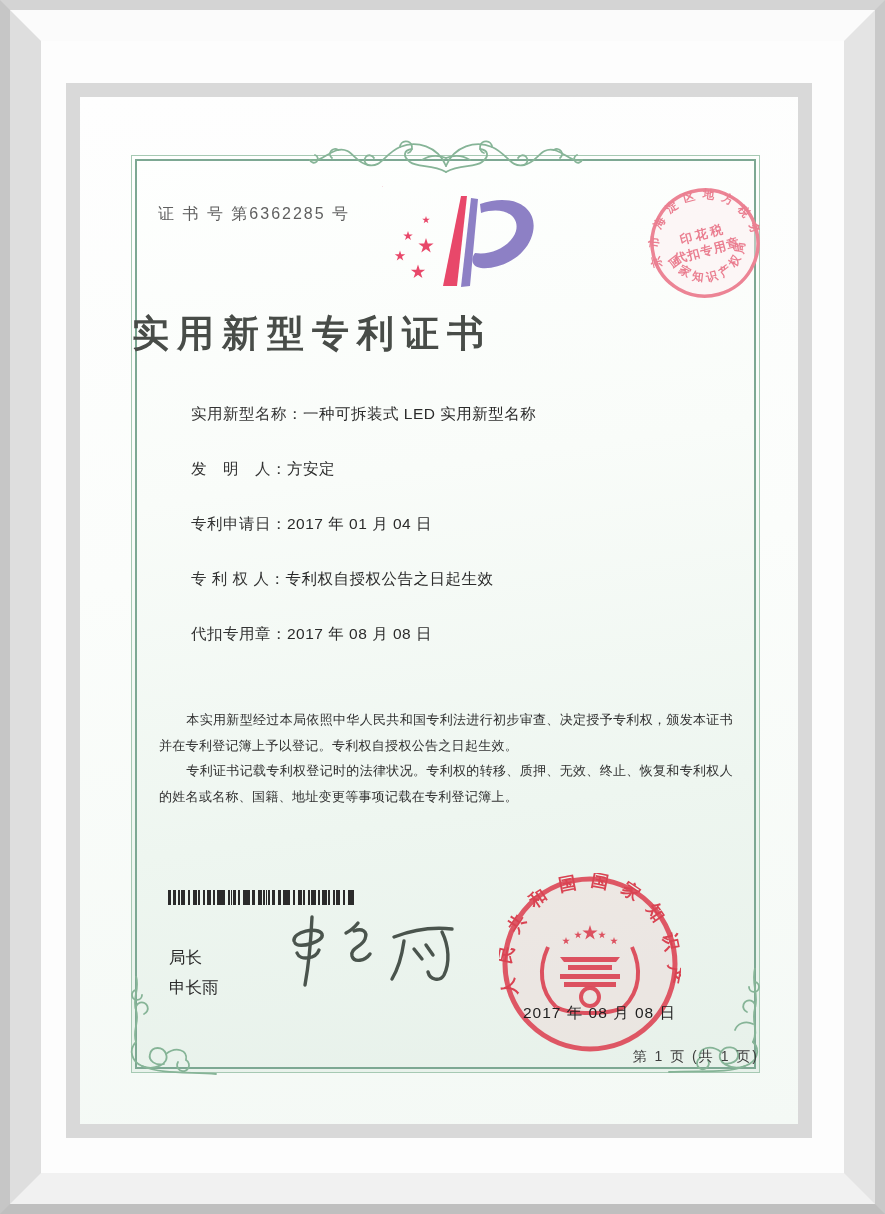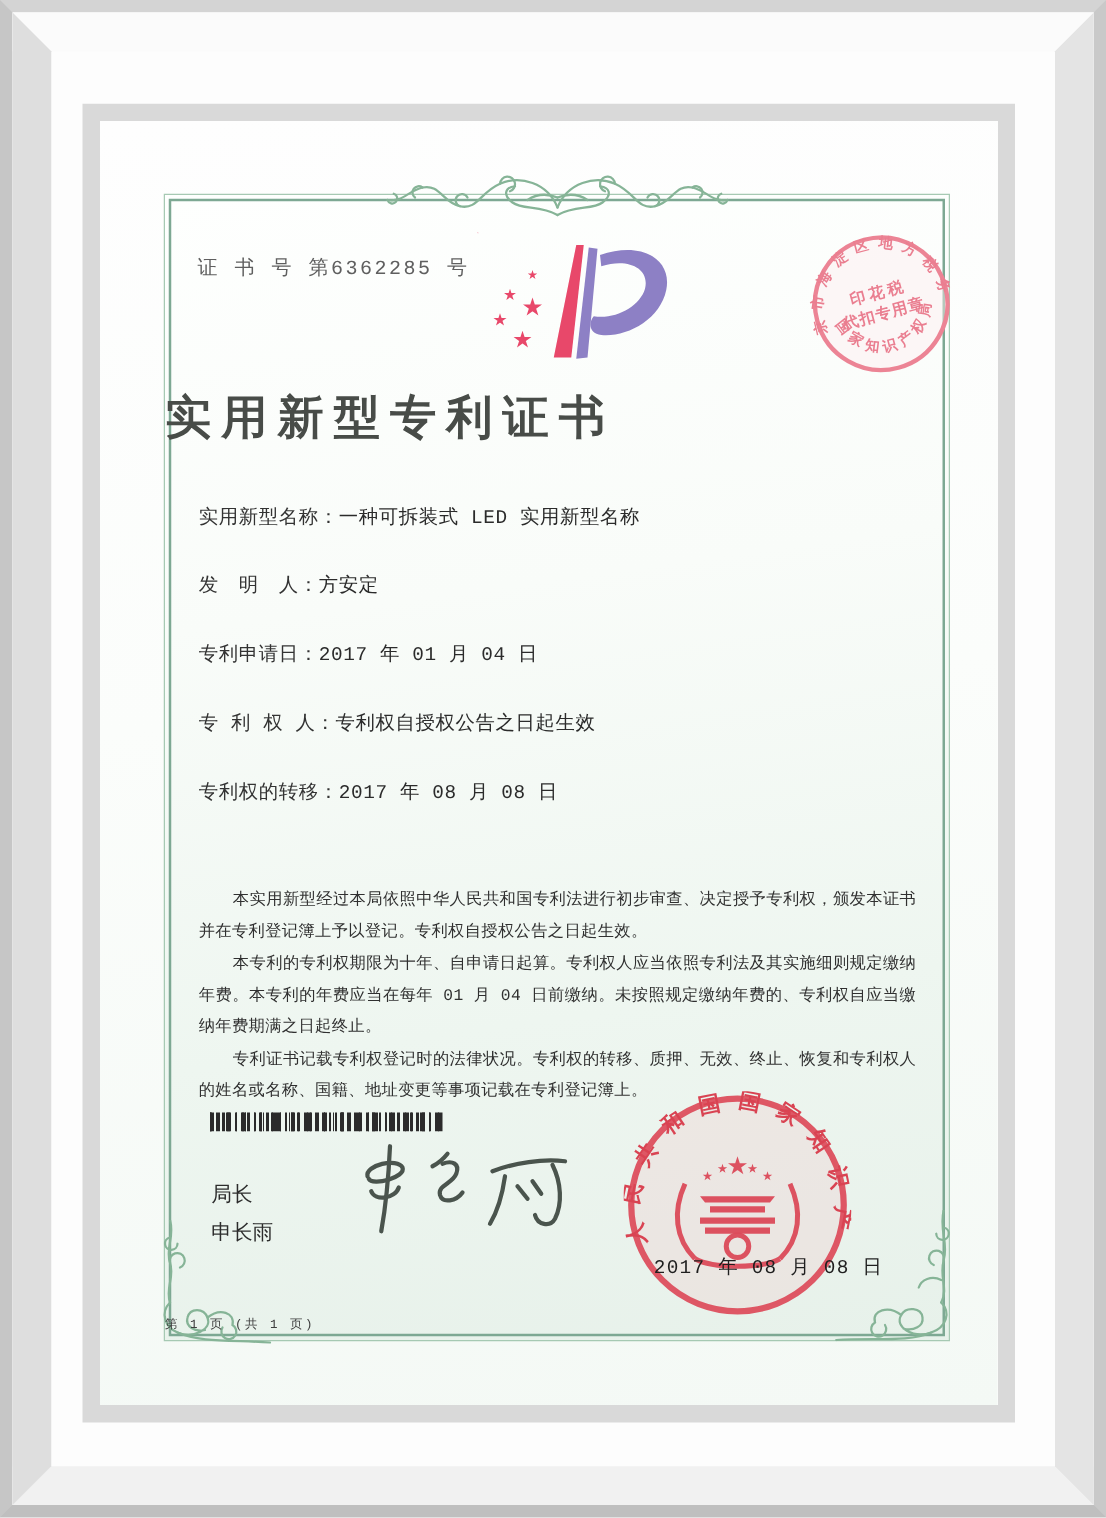--- a/index.html
+++ b/index.html
@@ -1,17 +1,17 @@
 <!DOCTYPE html>
 <html><head>
 <meta charset="utf-8">
 <style>
   html,body{margin:0;padding:0;background:#ddd;}
   .scene{position:relative;width:885px;height:1214px;background:#e9e9e9;overflow:hidden;
-         font-family:Liberation Mono, monospace;}
+         font-family:Liberation Sans, sans-serif;}
   
   .frame-outer{position:absolute;inset:0;border:10px solid;
                border-color:#d4d4d4 #c9c9c9 #bfbfbf #c6c6c6;box-sizing:border-box;}
   .frame-bevel{position:absolute;inset:10px;border:31px solid;
                border-color:#fbfbfb #e4e4e4 #f1f1f1 #dedede;background:#fdfdfd;box-sizing:border-box;}
   
   .paper{position:absolute;left:80px;top:97px;width:718px;height:1027px;
          background:linear-gradient(175deg,#fefefe 0%,#fbfdfb 45%,#f4f9f5 100%);
          box-shadow:0 0 0 14px #d9d9d9;}
   
@@ -23,36 +23,36 @@
   .orn-top{top:-22px;left:50%;transform:translateX(-50%);}
   .orn-bl{left:-6px;bottom:-8px;}
   .orn-br{right:-6px;bottom:-8px;}
   .cert-number{position:absolute;left:26px;top:48px;font-size:16px;letter-spacing:2px;color:#5f5f5f;}
   .logo{position:absolute;left:250px;top:30px;width:180px;height:118px;}
   .cert-title{position:absolute;top:153px;left:0;width:100%;
               font-size:37px;font-weight:700;letter-spacing:8px;color:#484c48;}
   .fields{position:absolute;left:27px;top:247px;display:flex;flex-direction:column;gap:33px;
           font-size:15.5px;line-height:22px;color:#333;}
   .field-row{white-space:nowrap;letter-spacing:0.5px;}
-  .flabel{color:#333;}
+  .flabel{color:#333;margin-left:32px;}
   .fvalue{color:#2b2b2b;}
   .paras{position:absolute;left:27px;top:551px;width:574px;font-size:13px;line-height:25.5px;
          color:#303030;text-align:justify;}
   .paras p{margin:0;text-indent:2.1em;letter-spacing:0.3px;}
   .barcode{position:absolute;left:36px;top:734px;width:186px;height:15px;
      background:
        repeating-linear-gradient(90deg,#2b2b2b 0 2px,rgba(0,0,0,0) 2px 5px),
        repeating-linear-gradient(90deg,#2b2b2b 0 1px,rgba(0,0,0,0) 1px 7px),
        repeating-linear-gradient(90deg,#2b2b2b 0 3px,rgba(0,0,0,0) 3px 13px);}
   .signer{position:absolute;left:37px;top:786px;font-size:16.5px;color:#2c2c2c;line-height:30px;}
   .signature{position:absolute;left:140px;top:745px;width:210px;height:105px;}
   .seal{position:absolute;left:367px;top:717px;width:182px;height:182px;}
   .issue-date{position:absolute;left:391px;top:847px;font-size:15.5px;letter-spacing:1px;color:#1f1f1f;z-index:3;}
-  .page-footer{position:absolute;bottom:6px;left:0;width:100%;text-align:left;
-               font-size:10px;color:#3e3e3e;letter-spacing:2px;}
+  .page-footer{position:absolute;bottom:6px;left:0;width:100%;text-align:right;
+               font-size:14px;color:#3e3e3e;letter-spacing:2px;}
   .tax-stamp{position:absolute;left:512px;top:26px;width:122px;height:122px;transform:rotate(-15deg);z-index:2;}
 </style>
 </head>
 <body>
 
 <div class="scene">
   <div class="frame-outer"></div>
   <div class="frame-bevel"></div>
 
   <div class="paper">
@@ -112,26 +112,25 @@
         </g>
       </svg>
 
       <div class="cert-title">实用新型专利证书</div>
 
       <div class="fields">
         <div class="field-row"><span class="flabel">实用新型名称：</span><span class="fvalue">一种可拆装式 LED 实用新型名称</span></div>
         <div class="field-row"><span class="flabel">发　明　人：</span><span class="fvalue">方安定</span></div>
         <div class="field-row"><span class="flabel">专利申请日：</span><span class="fvalue">2017 年 01 月 04 日</span></div>
         <div class="field-row"><span class="flabel">专 利 权 人：</span><span class="fvalue">专利权自授权公告之日起生效</span></div>
-        <div class="field-row"><span class="flabel">专利权的转移：</span><span class="fvalue">2017 年 08 月 08 日</span></div>
+        <div class="field-row"><span class="flabel">代扣专用章：</span><span class="fvalue">2017 年 08 月 08 日</span></div>
       </div>
 
       <div class="paras">
         <p>本实用新型经过本局依照中华人民共和国专利法进行初步审查、决定授予专利权，颁发本证书并在专利登记簿上予以登记。专利权自授权公告之日起生效。</p>
-        <p>本专利的专利权期限为十年、自申请日起算。专利权人应当依照专利法及其实施细则规定缴纳年费。本专利的年费应当在每年 01 月 04 日前缴纳。未按照规定缴纳年费的、专利权自应当缴纳年费期满之日起终止。</p>
         <p>专利证书记载专利权登记时的法律状况。专利权的转移、质押、无效、终止、恢复和专利权人的姓名或名称、国籍、地址变更等事项记载在专利登记簿上。</p>
       </div>
 
       <div class="barcode"></div>
 
       <div class="signer">
         <div>局长</div>
         <div>申长雨</div>
       </div>
 

